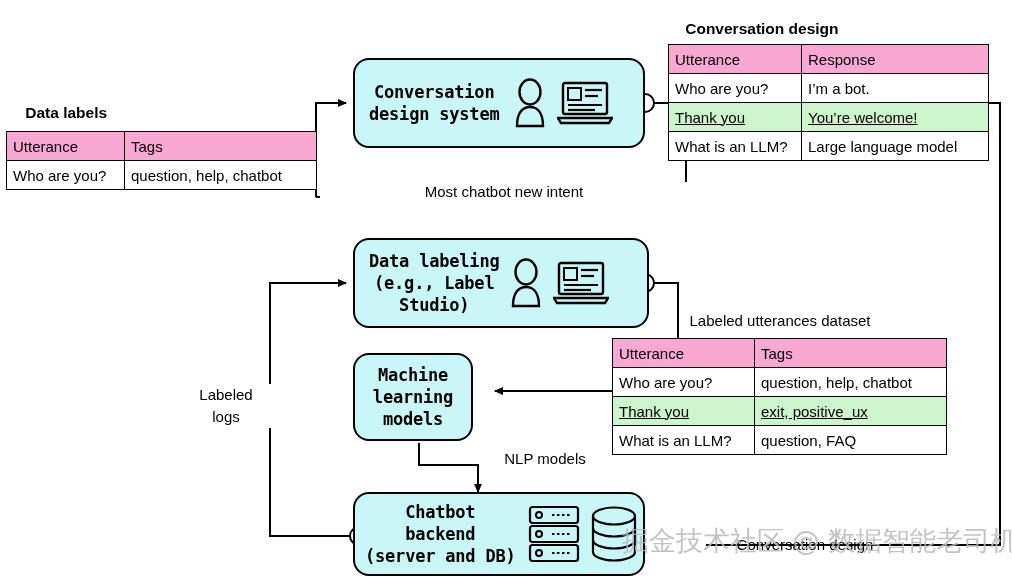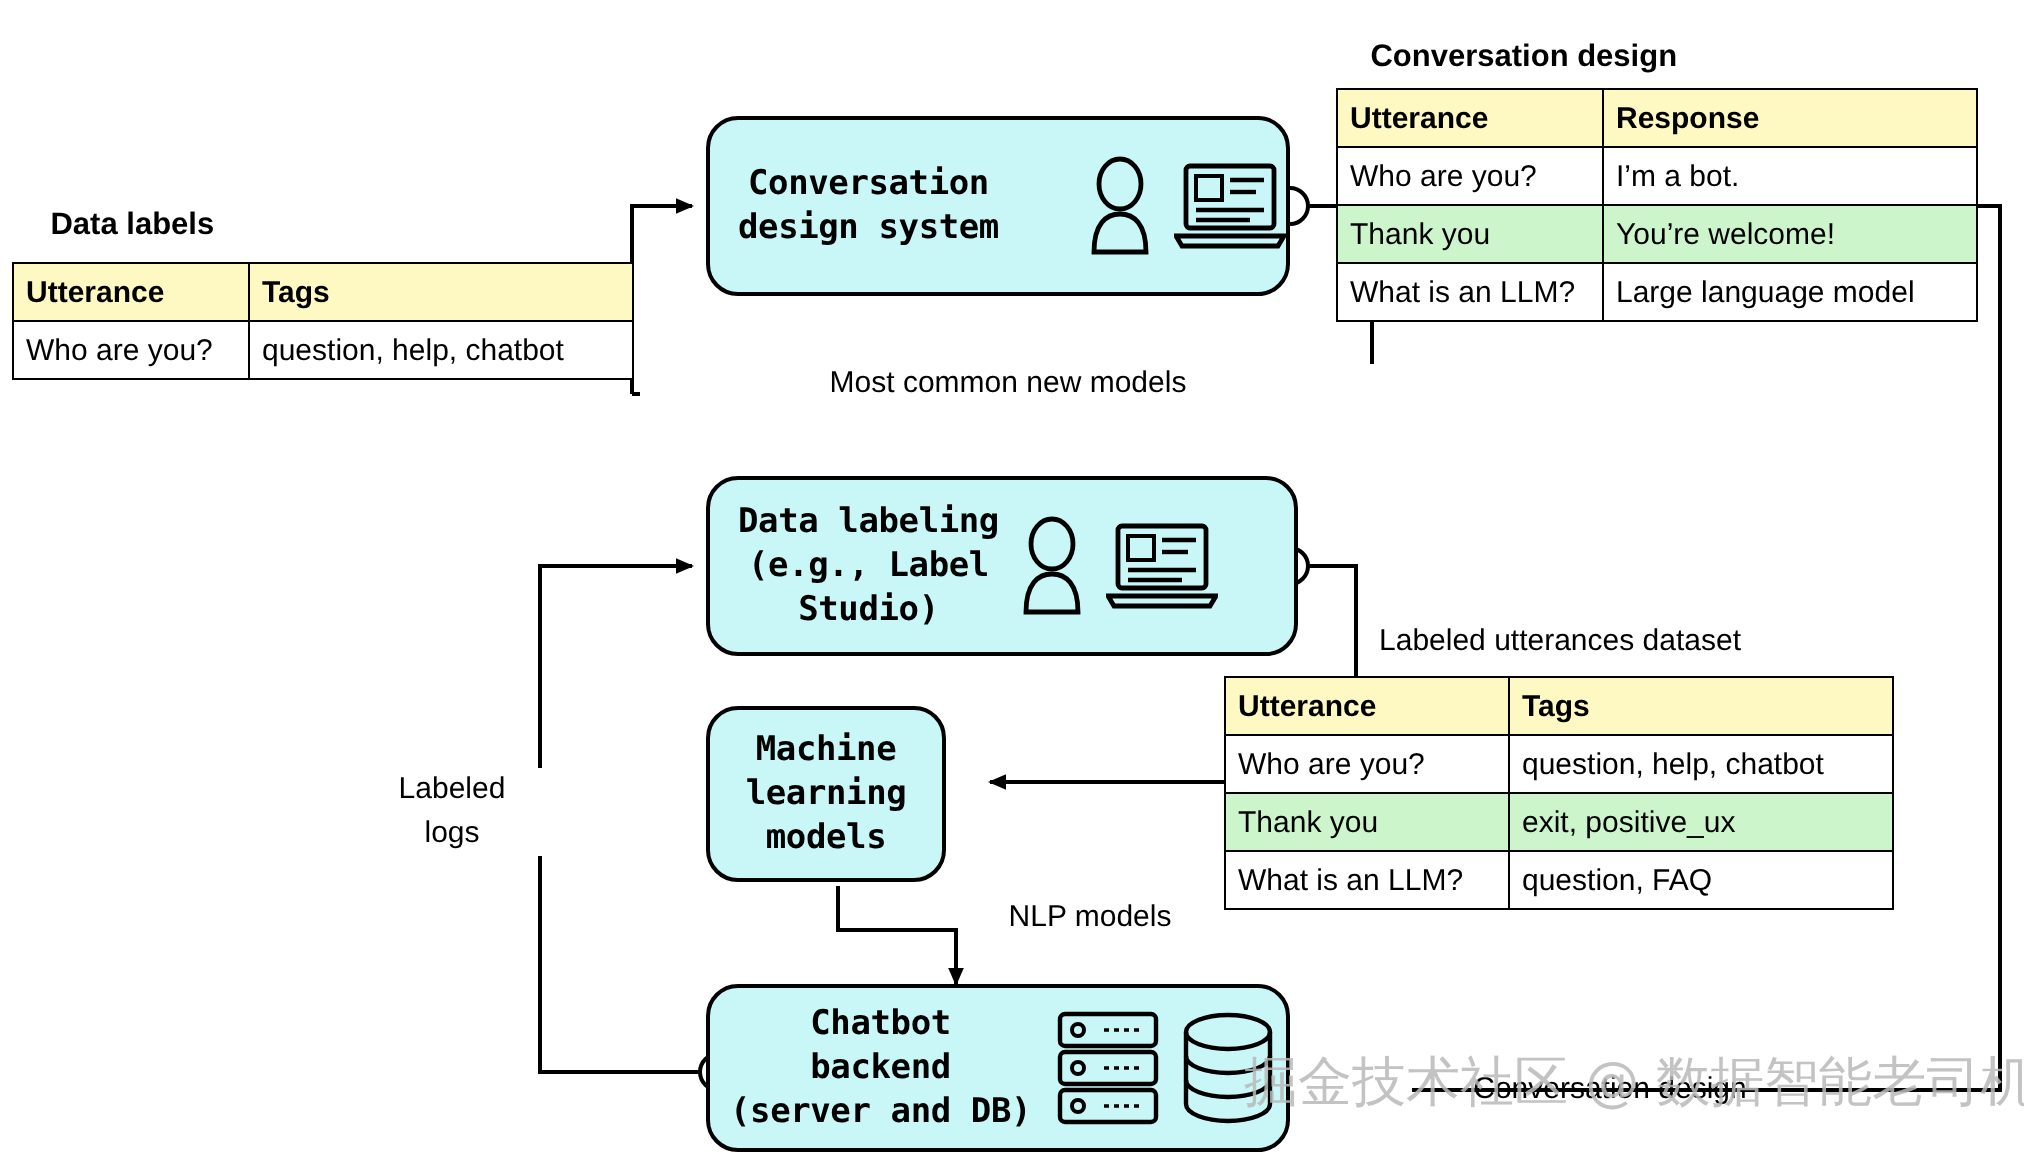--- a/index.html
+++ b/index.html
@@ -9,22 +9,22 @@
 
   
   .cap{position:absolute;font-size:15.5px;font-weight:bold;line-height:19px;white-space:pre;}
   .lbl{position:absolute;font-size:15px;line-height:19px;white-space:pre;text-align:center;}
 
   
   table.t{position:absolute;border-collapse:collapse;background:#fff;
           font-size:15px;table-layout:fixed;}
   table.t th, table.t td{border:1px solid #000;padding:2px 6px;height:24px;
           font-weight:normal;text-align:left;white-space:nowrap;overflow:hidden;}
-  table.t th{background:#fef9c3;font-weight:bold;}
-  table.t tr.alt td{background:#ccf5cc;}
+  table.t th{background:#f9a8d4;font-weight:normal;}
+  table.t tr.alt td{background:#ccf5cc;text-decoration:underline;}
 
   
   .box{position:absolute;background:#c9f7f7;border:2.2px solid #000;
        border-radius:16px;box-sizing:border-box;display:flex;align-items:center;}
   .boxtxt{font-family:"DejaVu Sans Mono","Liberation Mono",monospace;
        font-size:17px;line-height:22px;font-weight:bold;white-space:pre;
        text-align:center;letter-spacing:-0.2px;}
   .icons{display:flex;align-items:center;gap:10px;}
   svg.ov{position:absolute;left:0;top:0;width:1012px;height:579px;overflow:visible;
          pointer-events:none;}
@@ -154,21 +154,21 @@
         <td>exit, positive_ux</td>
       </tr>
       <tr>
         <td>What is an LLM?</td>
         <td>question, FAQ</td>
       </tr>
     </tbody>
   </table>
 
   <div class="box" style="left:353px;top:58px;width:292px;height:90px;
-       justify-content:space-between;padding-left:14px;">
+       justify-content:flex-start;padding-left:14px;">
     <div class="boxtxt">Conversation
 design system</div>
     <div class="icons" style="margin-left:14px;">
       <svg width="34" height="50" viewBox="0 0 34 50">
         <ellipse cx="17" cy="14" rx="10.5" ry="12.5" fill="none" stroke="#000" stroke-width="2.4"></ellipse>
         <path d="M4 48 C4 34 10 29 17 29 C24 29 30 34 30 48 Z" fill="none" stroke="#000" stroke-width="2.4"></path>
       </svg>
       <svg width="56" height="46" viewBox="0 0 56 46">
         <rect x="6" y="3" width="44" height="31" rx="2" fill="none" stroke="#000" stroke-width="2.4"></rect>
         <rect x="11" y="8" width="13" height="12" fill="none" stroke="#000" stroke-width="2"></rect>
@@ -231,21 +231,21 @@
       </svg>
       <svg width="48" height="58" viewBox="0 0 48 58">
         <ellipse cx="24" cy="11" rx="21" ry="8.5" fill="none" stroke="#000" stroke-width="2.2"></ellipse>
         <path d="M3 11 L3 47 A21 8.5 0 0 0 45 47 L45 11" fill="none" stroke="#000" stroke-width="2.2"></path>
         <path d="M3 23 A21 8.5 0 0 0 45 23" fill="none" stroke="#000" stroke-width="2.2"></path>
         <path d="M3 35 A21 8.5 0 0 0 45 35" fill="none" stroke="#000" stroke-width="2.2"></path>
       </svg>
     </div>
   </div>
 
-  <div class="lbl" style="left:320px;top:182px;width:360px;background:#fff;padding:0 4px;">Most common new models</div>
+  <div class="lbl" style="left:320px;top:182px;width:360px;background:#fff;padding:0 4px;">Most chatbot new intent</div>
 
   <div class="lbl" style="left:178px;top:384px;width:96px;white-space:pre;line-height:22px;background:#fff;">Labeled
 logs</div>
 
   <div class="lbl" style="left:486px;top:449px;width:112px;background:#fff;padding:0 3px;">NLP models</div>
 
   <div class="lbl" style="left:690px;top:535px;width:230px;background:transparent;">Conversation design</div>
 
   <div class="wm" style="left:622px;top:523px;">掘金技术社区 @ 数据智能老司机</div>
 

